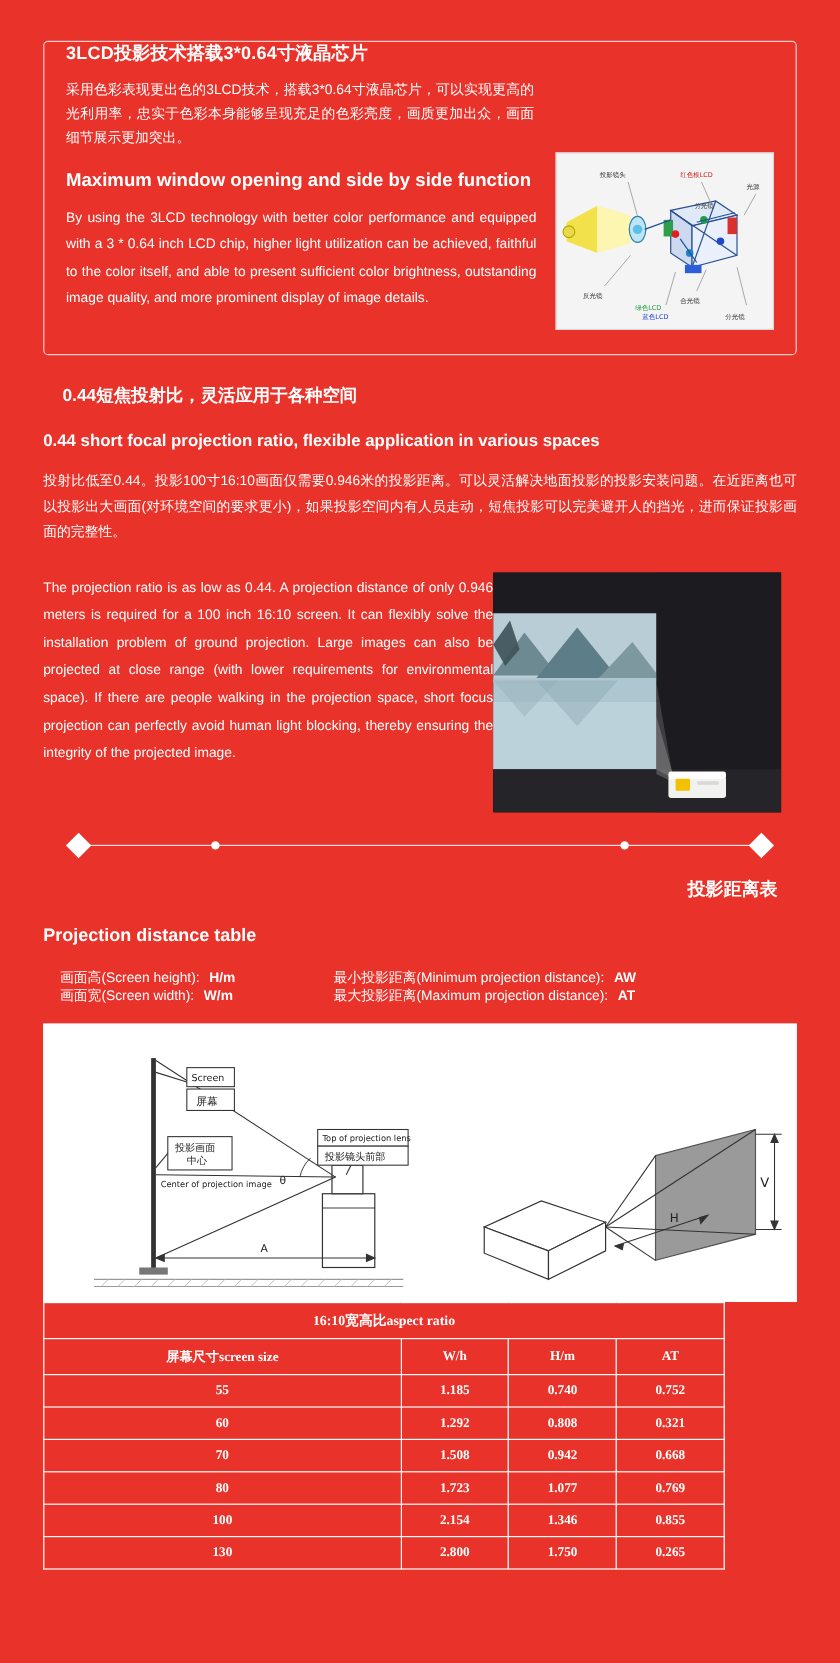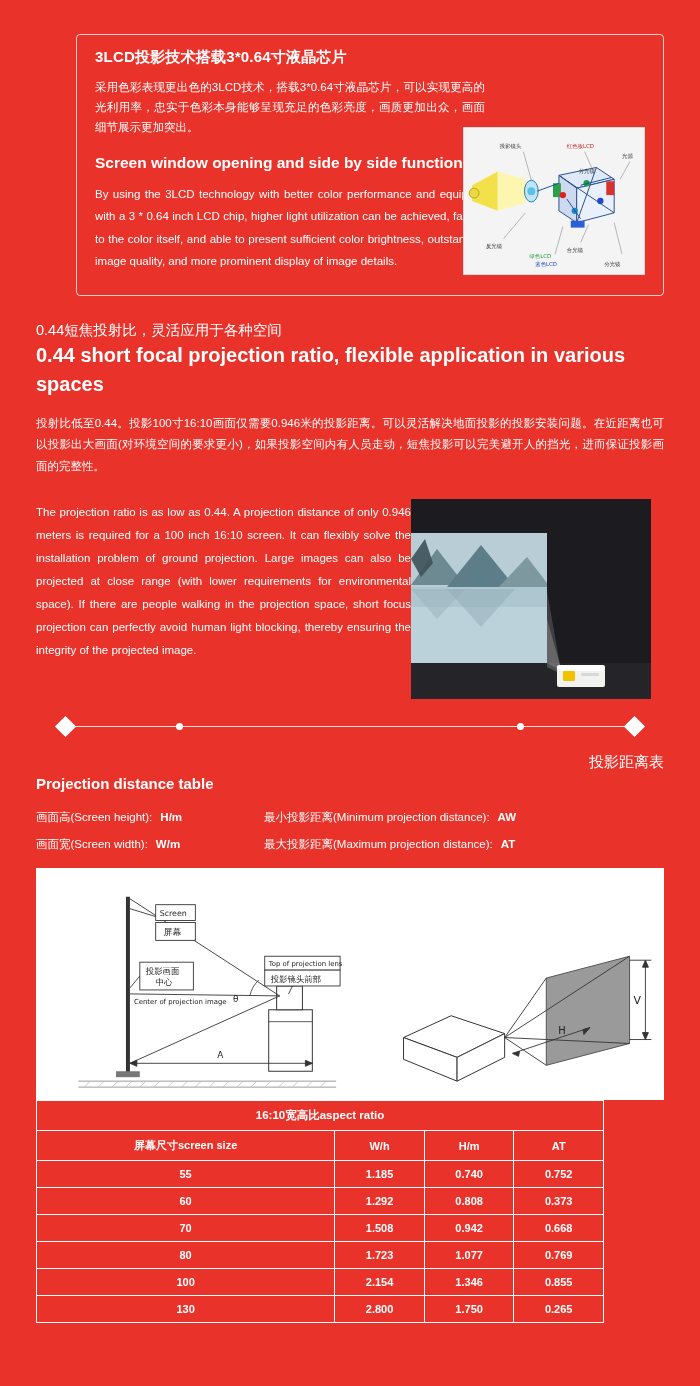--- a/index.html
+++ b/index.html
@@ -19,24 +19,23 @@
     width: 700px;
     height: 1386px;
     padding: 0 36px;
   }
 
   
   .card {
     margin-top: 34px;
     border: 1px solid rgba(255,255,255,0.75);
     border-radius: 4px;
-    padding: 12px 18px 18px 18px;
+    padding: 0 18px 18px 18px;
     position: relative;
     min-height: 262px;
-    margin-left: 40px;
   }
   .card-title-cn {
     font-size: 15px;
     font-weight: bold;
     letter-spacing: .2px;
     margin: 0 0 10px 0;
     line-height: 1.3;
   }
   .card-para-cn {
     font-size: 11.5px;
@@ -68,26 +67,26 @@
     height: 148px;
     background: #f2f2f2;
     border: 1px solid #d8d8d8;
     overflow: hidden;
   }
 
   
   .sec2 { margin-top: 24px; }
   .h-cn {
     font-size: 14.5px;
-    font-weight: normal;
-    margin: 0;
+    font-weight: bold;
+    margin: 16px;
     line-height: 1.45;
   }
   .h-en {
-    font-size: 20px;
+    font-size: 14px;
     font-weight: bold;
     margin: 0 0 14px 0;
     line-height: 1.45;
   }
   .sec2-cn {
     font-size: 11.5px;
     line-height: 1.85;
     margin: 0 0 22px 0;
     text-align: justify;
     width: 628px;
@@ -146,43 +145,45 @@
   .divider .dia.right { right: 22px; }
 
   
   .sec3 { margin-top: 14px; }
   .sec3 .h-cn { font-size: 15px; text-align: right; }
   .sec3 .h-en { font-size: 15px; margin-bottom: 16px; }
 
   .legend {
     display: grid;
     grid-template-columns: 228px 1fr;
-    row-gap: 12px;
+    row-gap: 0;
     font-size: 11.5px;
     margin-bottom: 16px;
+    margin-left: 14px;
   }
   .legend .item { display: flex; align-items: baseline; }
   .legend .lbl { }
   .legend .val { font-weight: bold; margin-left: 8px; }
 
   .figure {
     background: #ffffff;
     height: 232px;
     width: 628px;
     position: relative;
     overflow: hidden;
     border: 1px solid #ffffff;
   }
 
   
   table.dist {
     width: 568px;
     border-collapse: collapse;
     font-size: 11px;
     color: #ffffff;
+    font-family: Liberation Serif, serif;
   }
   table.dist th, table.dist td {
     border: 1px solid #ffffff;
     text-align: center;
     padding: 7px 2px;
     font-weight: bold;
   }
   table.dist .spanrow th {
     padding: 7px 2px;
     font-size: 11.5px;
@@ -193,21 +194,21 @@
   .svgfull { display: block; width: 100%; height: 100%; }
 </style>
 </head>
 <body>
 
 <div class="page">
 
   <div class="card">
     <h2 class="card-title-cn">3LCD投影技术搭载3*0.64寸液晶芯片</h2>
     <p class="card-para-cn">采用色彩表现更出色的3LCD技术，搭载3*0.64寸液晶芯片，可以实现更高的光利用率，忠实于色彩本身能够呈现充足的色彩亮度，画质更加出众，画面细节展示更加突出。</p>
-    <h3 class="card-title-en">Screen window opening and side by side function</h3>
+    <h3 class="card-title-en">Maximum window opening and side by side function</h3>
     <p class="card-para-en">By using the 3LCD technology with better color performance and equipped with a 3 * 0.64 inch LCD chip, higher light utilization can be achieved, faithful to the color itself, and able to present sufficient color brightness, outstanding image quality, and more prominent display of image details.</p>
 
     <div class="diagram-3lcd">
       <svg class="svgfull" viewBox="0 0 182 148" xmlns="http://www.w3.org/2000/svg">
         <rect x="0" y="0" width="182" height="148" fill="#f4f4f4"></rect>
 
         <polygon points="8,58 34,44 34,84 8,74" fill="#f2e14a"></polygon>
         <polygon points="34,44 62,52 62,76 34,84" fill="#fdf6b0"></polygon>
 
         <circle cx="10" cy="66" r="5" fill="#e8d84a" stroke="#b9a800" stroke-width="1"></circle>
@@ -453,21 +454,21 @@
         <tr>
           <td>55</td>
           <td>1.185</td>
           <td>0.740</td>
           <td>0.752</td>
         </tr>
         <tr>
           <td>60</td>
           <td>1.292</td>
           <td>0.808</td>
-          <td>0.373</td>
+          <td>0.321</td>
         </tr>
         <tr>
           <td>70</td>
           <td>1.508</td>
           <td>0.942</td>
           <td>0.668</td>
         </tr>
         <tr>
           <td>80</td>
           <td>1.723</td>

